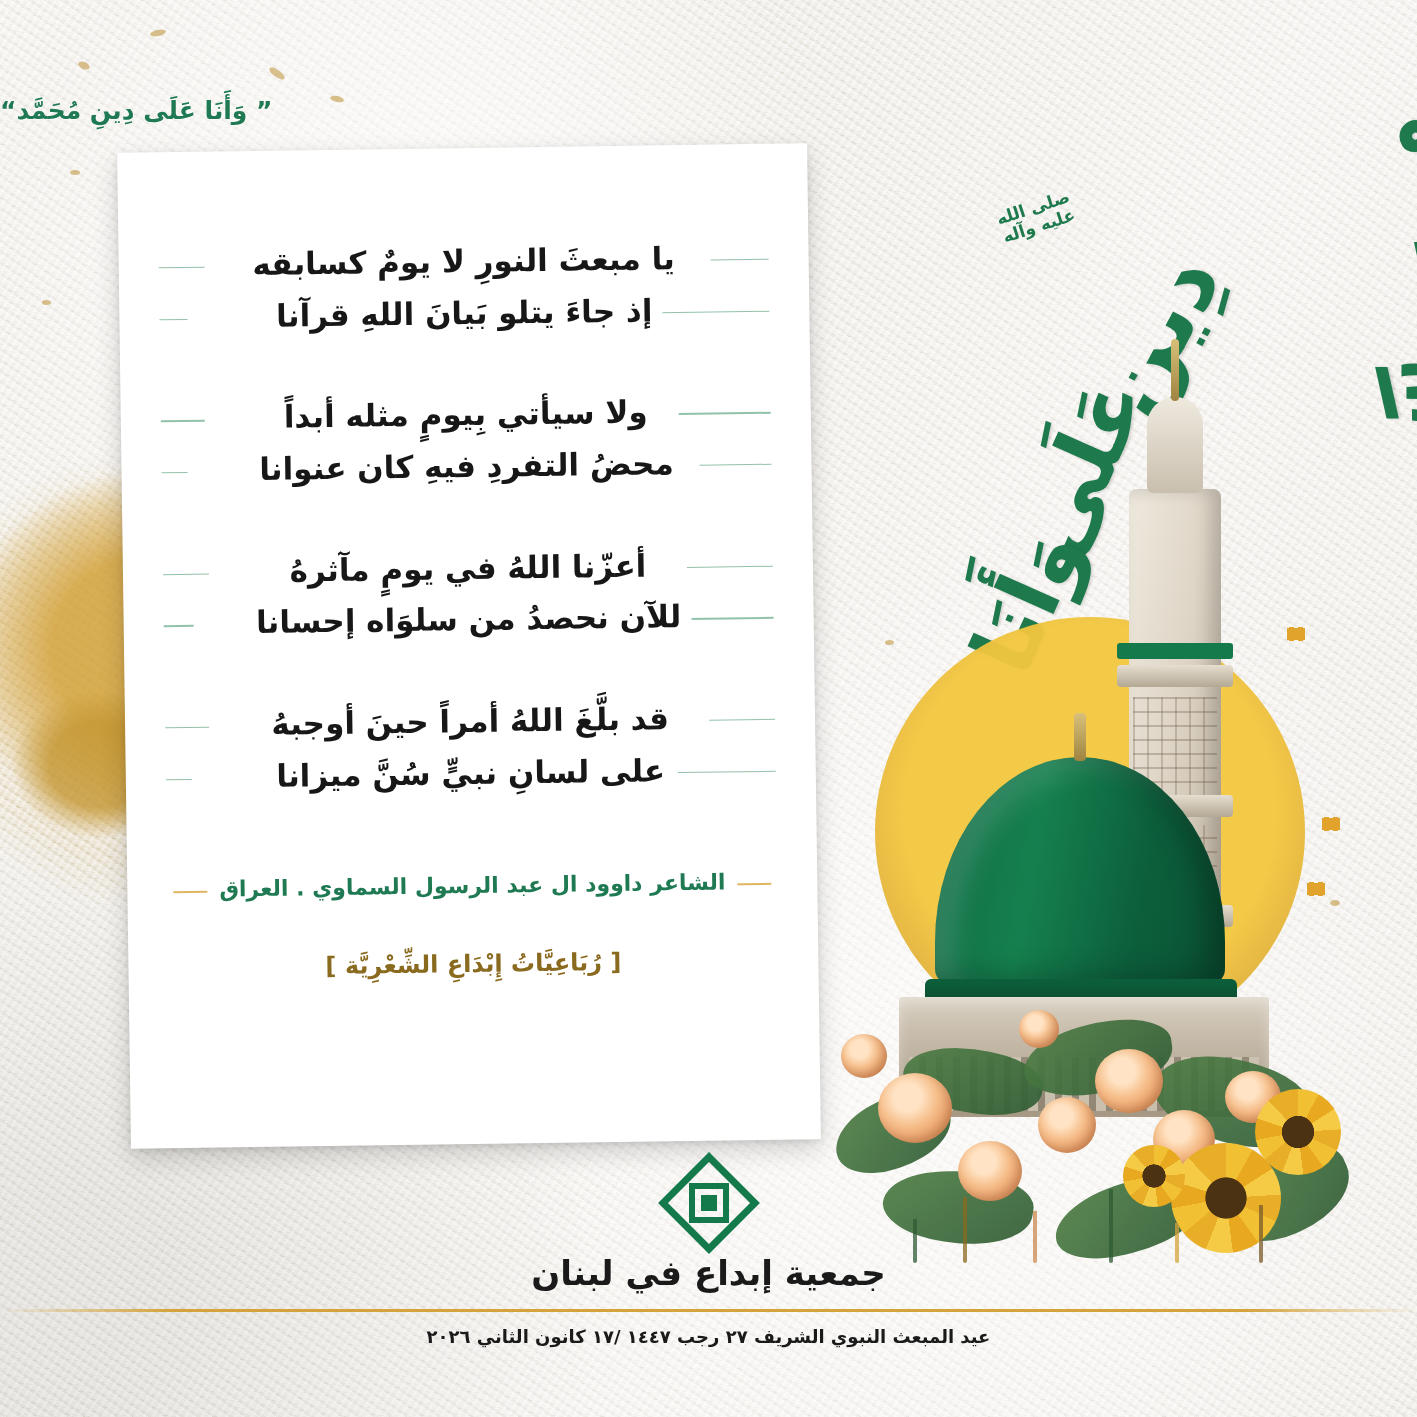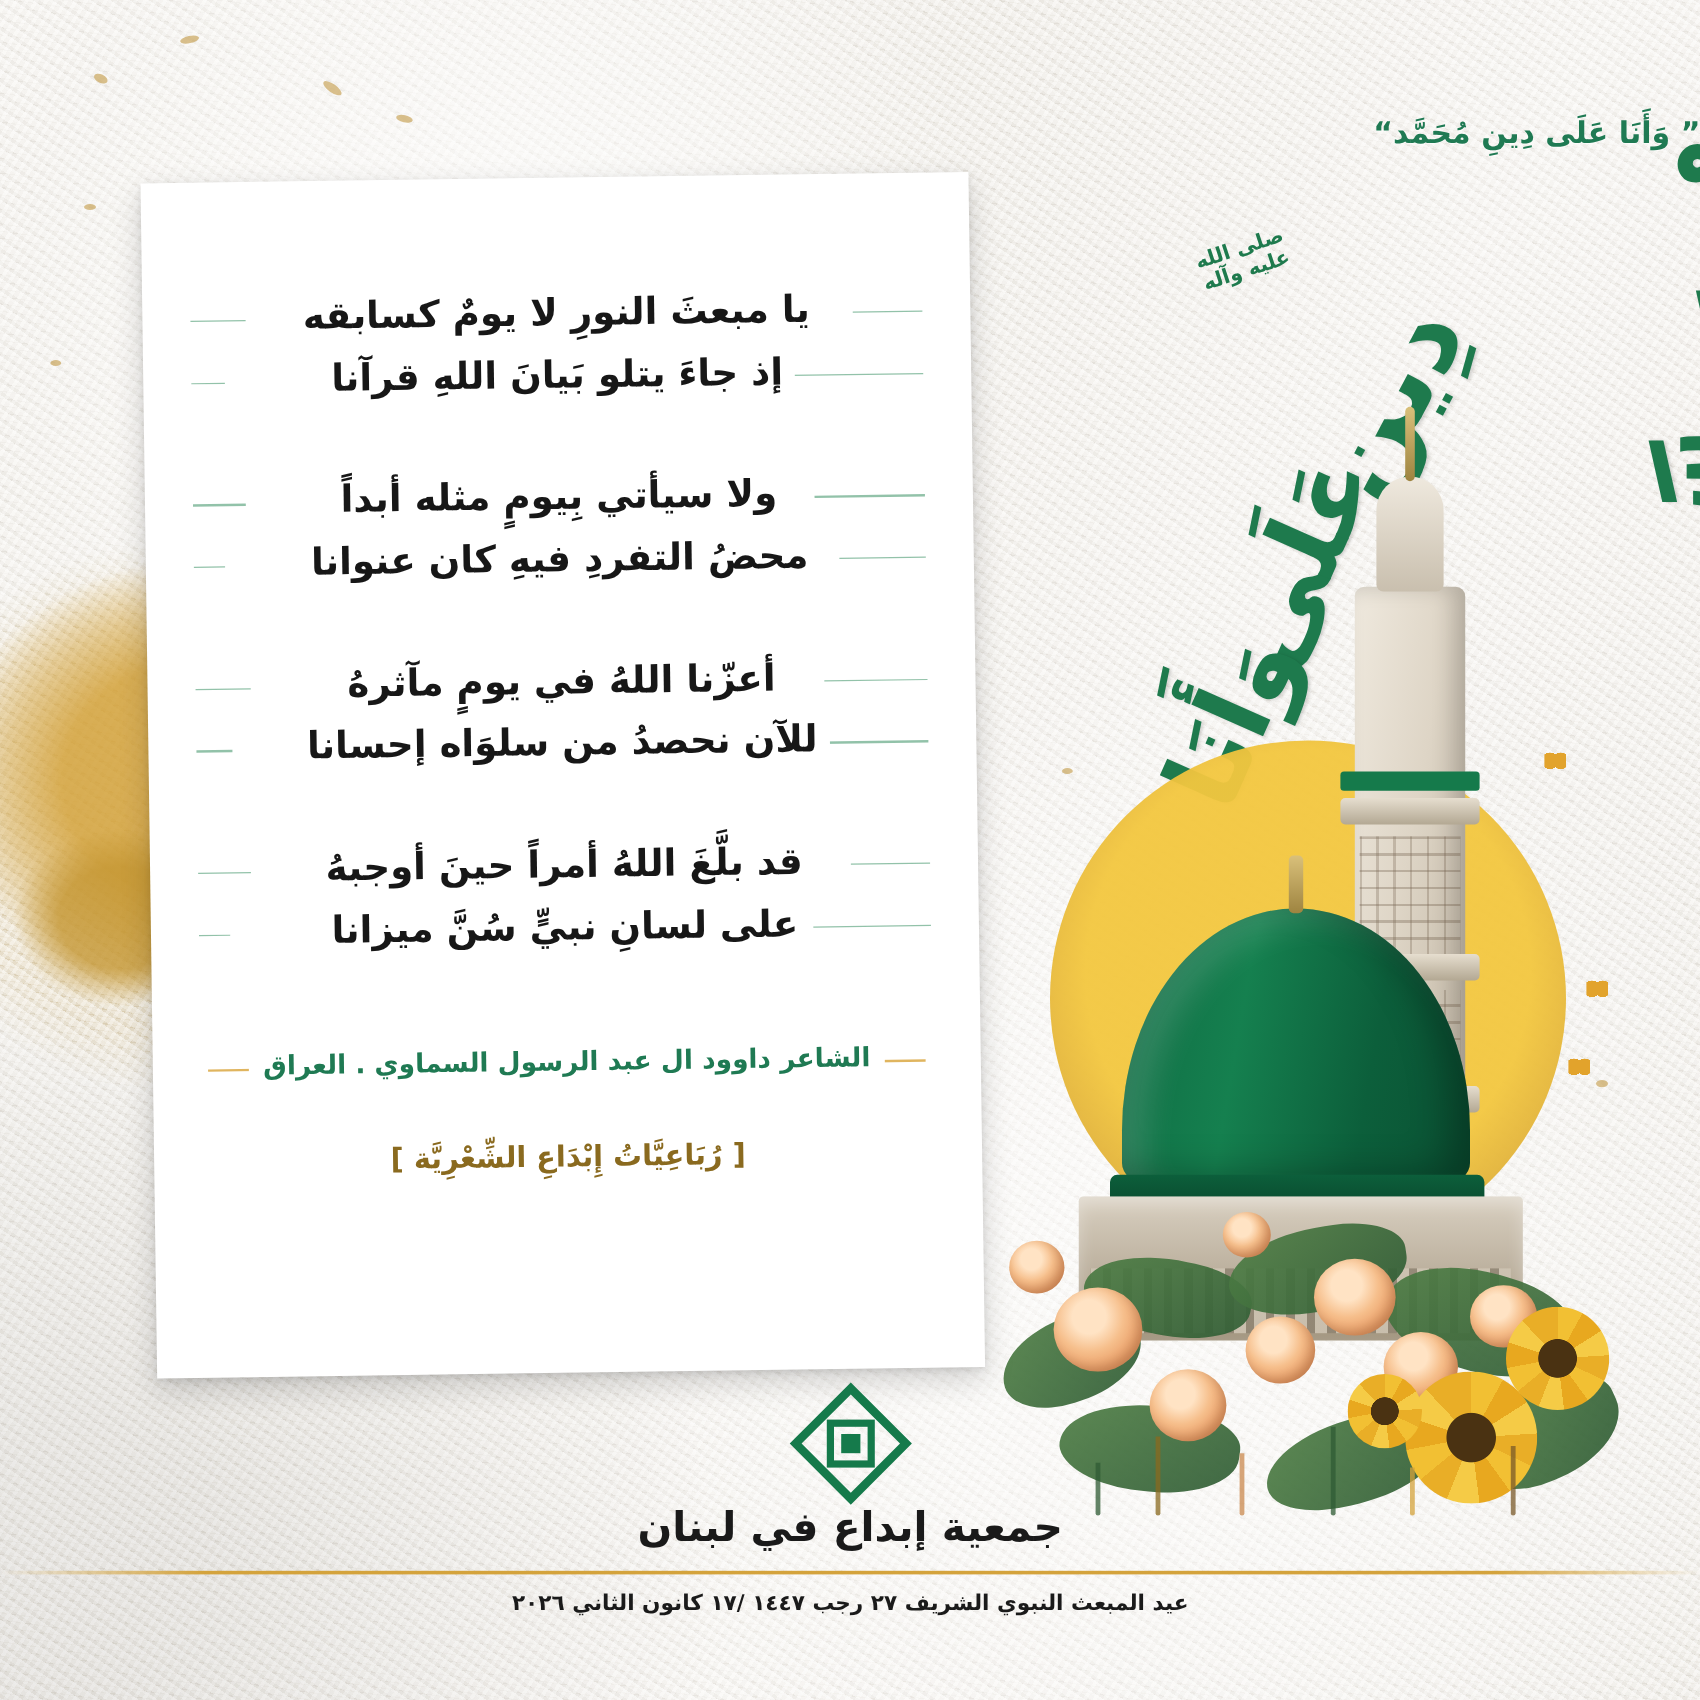--- a/index.html
+++ b/index.html
@@ -64,21 +64,21 @@
     background: #c6a052;
     opacity: .65;
     pointer-events: none;
   }
 
   
   .top-caption {
     position: absolute;
     top: 96px;
     left: 0; right: 0;
-    text-align: right;
+    text-align: left;
     color: #1f7a53;
     font-size: 25px;
     font-weight: bold;
     letter-spacing: .5px;
     text-shadow: 0 1px 0 rgba(255,255,255,.6);
   }
 
   
   .card {
     position: absolute;

